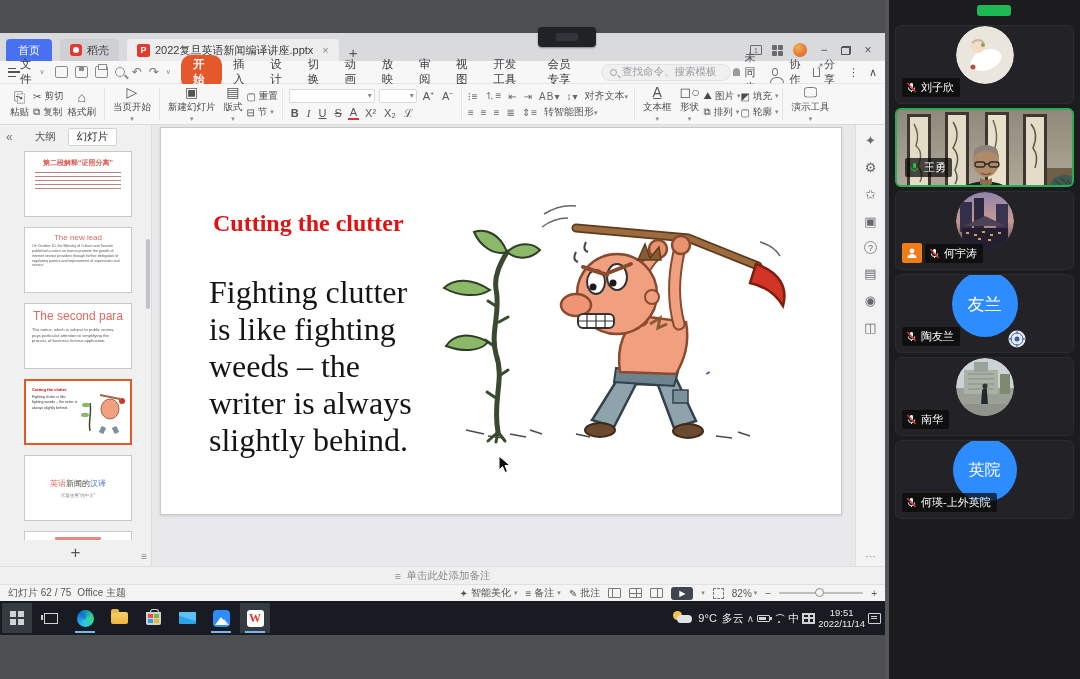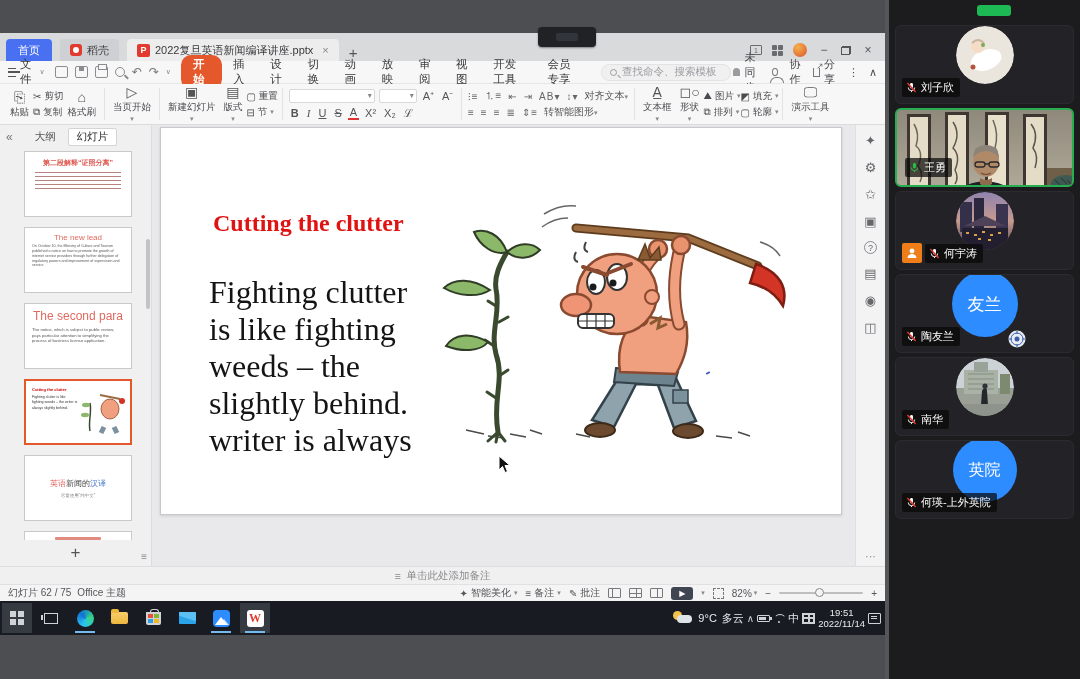--- a/index.html
+++ b/index.html
@@ -479,22 +479,22 @@
           </div>
         </div>
 
         <div class="editor">
           <div class="slide">
             <div class="slide-title">Cutting the clutter</div>
             <div class="slide-body">
               <div>Fighting clutter</div>
               <div>is like fighting</div>
               <div>weeds – the</div>
+              <div>writer is always</div>
               <div>slightly behind.</div>
-              <div>writer is always</div>
             </div>
             <div class="artifact"></div>
 
             <svg class="cartoon" width="390" height="250" viewBox="0 0 390 250">
 
               <g stroke="#4a4a4a" stroke-width="1.5">
                 <path d="M40 236 l18 4 M62 242 l16 2 M84 240 l16 3 M104 236 l12 4"></path>
                 <path d="M150 240 l14 3 M290 242 l16 2 M312 238 l12 4"></path>
               </g>
 

